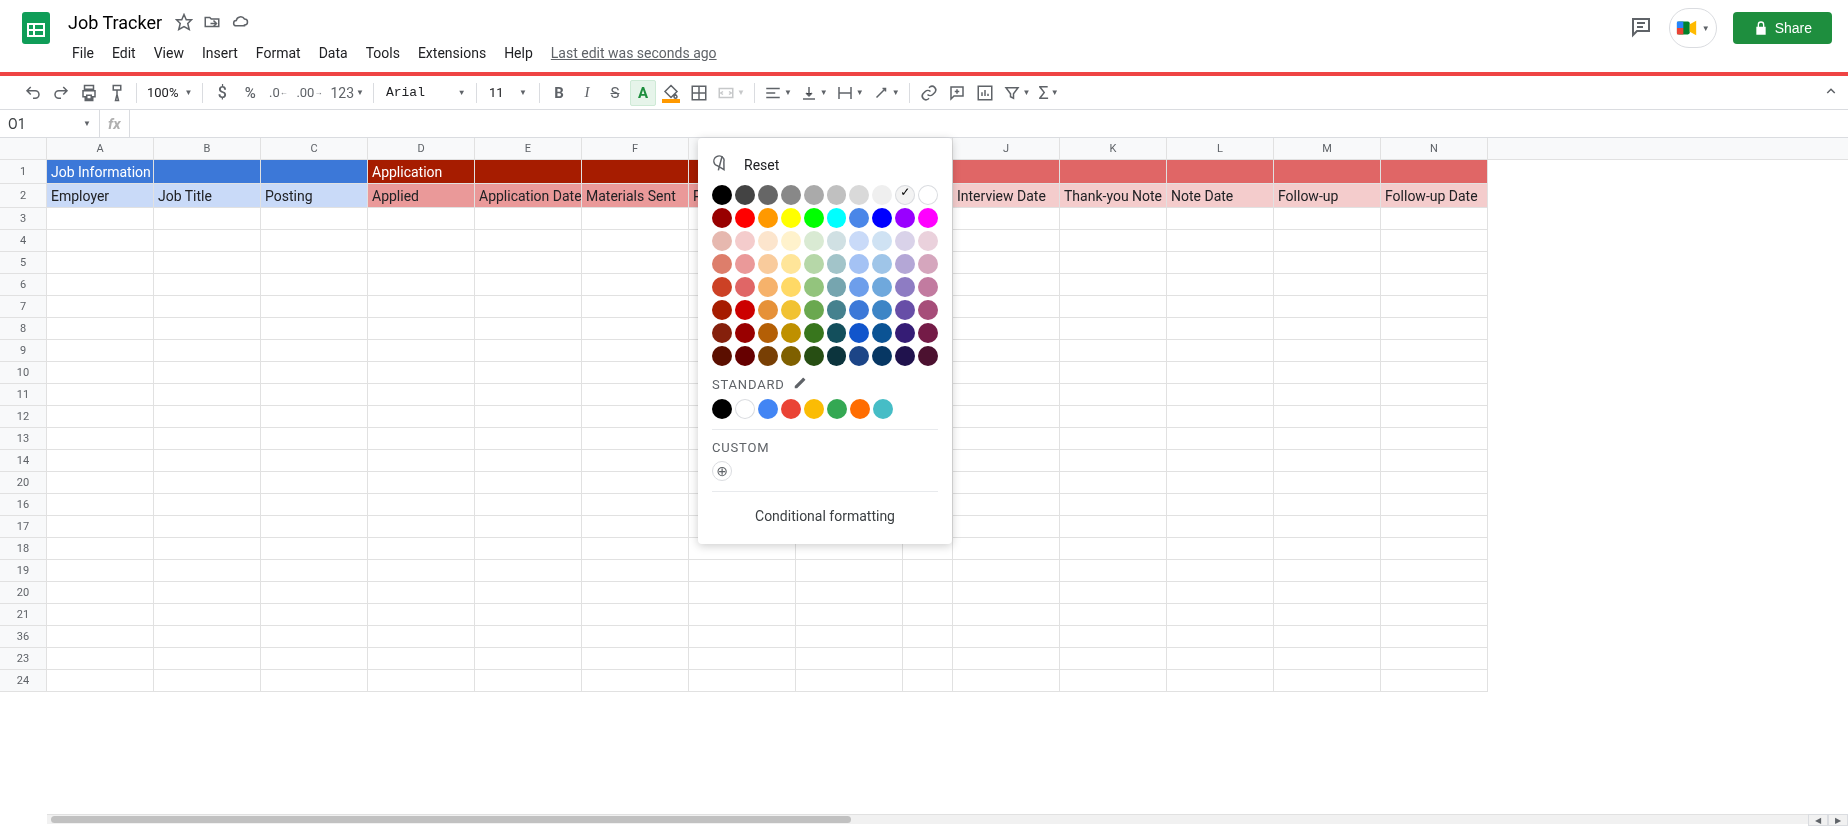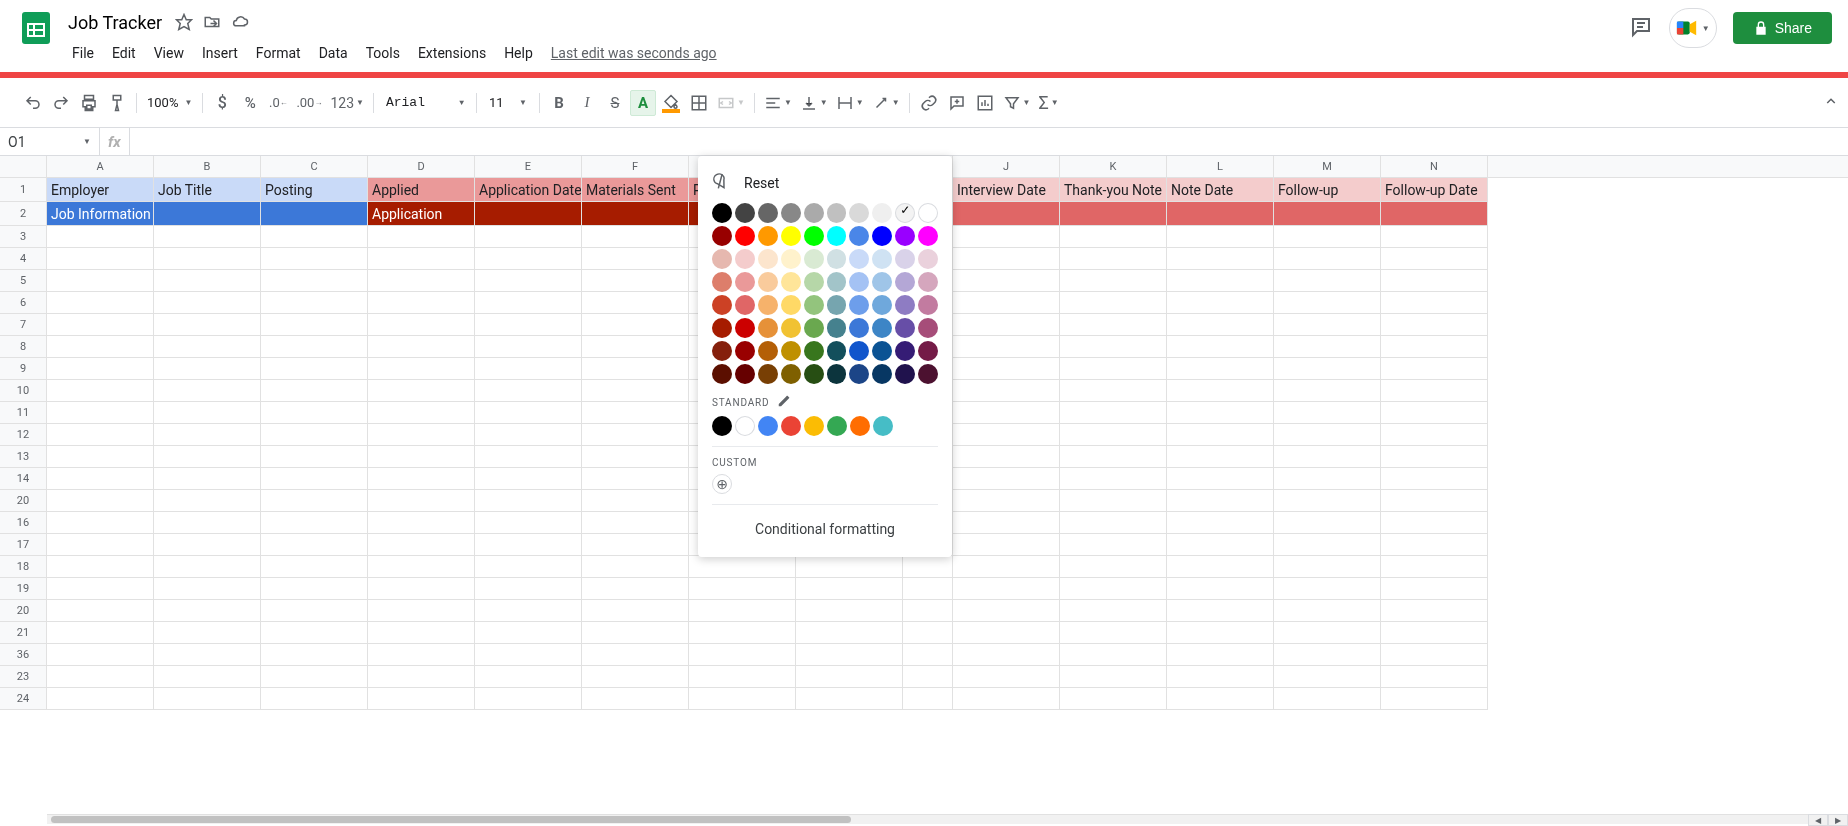--- a/index.html
+++ b/index.html
@@ -13,21 +13,21 @@
 .doc-title { font-size: 18px; color: #000; padding: 2px 4px; }
 .title-icon { color: #5f6368; width: 20px; height: 20px; display: flex; align-items: center; justify-content: center; cursor: pointer; }
 .menubar { display: flex; gap: 2px; align-items: center; height: 32px; padding-top: 2px; }
 .menu-item { padding: 4px 8px; font-size: 14px; color: #202124; cursor: pointer; border-radius: 4px; }
 .last-edit { color: #5f6368; text-decoration: underline; font-size: 14px; margin-left: 8px; cursor: pointer; }
 .header-right { display: flex; align-items: center; gap: 16px; margin-left: auto; }
 .comment-icon { color: #5f6368; cursor: pointer; }
 .meet-btn { width: 48px; height: 40px; border: 1px solid #dadce0; border-radius: 20px; display: flex; align-items: center; justify-content: center; gap: 2px; cursor: pointer; background: #fff; }
 .share-btn { background: #1e8e3e; color: #fff; padding: 8px 20px; border-radius: 4px; font-weight: 500; font-size: 14px; display: flex; align-items: center; gap: 6px; cursor: pointer; border: none; }
 
-.toolbar { height: 56px; border-top: 6px solid #ef4444; border-bottom: 1px solid #dadce0; display: flex; align-items: center; padding: 0 20px; gap: 2px; margin-top: 4px; }
+.toolbar { height: 38px; border-top: 4px solid #ef4444; border-bottom: 1px solid #dadce0; display: flex; align-items: center; padding: 0 20px; gap: 2px; margin-top: 4px; }
 .tb-btn { min-width: 26px; height: 26px; display: flex; align-items: center; justify-content: center; color: #5f6368; cursor: pointer; border-radius: 2px; font-size: 14px; padding: 0 3px; }
 .tb-btn.active { background: #e6f4ea; border: 1px solid #ceead6; }
 .tb-sep { width: 1px; height: 20px; background: #dadce0; margin: 0 4px; }
 .zoom-select { font-size: 13px; padding: 2px 4px; display: flex; align-items: center; gap: 4px; cursor: pointer; }
 .font-select { width: 90px; font-size: 13px; display: flex; align-items: center; justify-content: space-between; padding: 2px 6px; cursor: pointer; font-family: Liberation Mono, monospace; }
 .size-select { width: 50px; font-size: 13px; display: flex; align-items: center; justify-content: space-between; padding: 2px 6px; cursor: pointer; }
 .dropdown-arrow { font-size: 8px; color: #5f6368; margin-left: 2px; }
 .text-color-btn { position: relative; color: #1e8e3e; font-weight: bold; }
 .fill-color-btn { position: relative; }
 .color-underline { position: absolute; bottom: 3px; left: 4px; right: 4px; height: 4px; }
@@ -59,21 +59,21 @@
 .cell.hdr2-pink { background: #f4cccc; font-size: 14px; }
 
 .color-picker { position: absolute; top: 0; left: 698px; width: 254px; background: #fff; box-shadow: 0 2px 10px rgba(0,0,0,0.2); border-radius: 4px; padding: 10px 14px 14px; z-index: 100; }
 .reset-row { display: flex; align-items: center; gap: 14px; padding: 6px 0 10px; cursor: pointer; }
 .reset-icon { color: #5f6368; transform: rotate(-30deg); }
 .swatch-grid { display: flex; flex-direction: column; gap: 3px; margin-bottom: 10px; }
 .swatch-row { display: flex; gap: 3px; }
 .swatch { width: 20px; height: 20px; border-radius: 50%; cursor: pointer; position: relative; }
 .swatch.lightborder { box-shadow: inset 0 0 0 1px #dadce0; }
 .swatch.checked::after { content: "✓"; position: absolute; top: 0; left: 5px; font-size: 12px; color: #000; }
-.section-label { font-size: 10px; color: #5f6368; letter-spacing: 0.8px; margin: 6px 0; display: flex; align-items: center; gap: 8px; }
+.section-label { font-size: 13px; color: #5f6368; letter-spacing: 0.8px; margin: 6px 0; display: flex; align-items: center; gap: 8px; }
 .edit-icon { color: #5f6368; cursor: pointer; }
 .add-custom { width: 20px; height: 20px; border-radius: 50%; border: 1px solid #dadce0; display: flex; align-items: center; justify-content: center; color: #5f6368; font-size: 14px; cursor: pointer; }
 .picker-divider { height: 1px; background: #e8eaed; margin: 10px 0; }
 .cond-format { text-align: center; font-size: 14px; color: #3c4043; padding: 6px 0; cursor: pointer; }
 
 .bottom-bar { position: absolute; bottom: 0; left: 0; right: 0; height: 12px; display: flex; }
 .hscroll-track { margin-left: 47px; flex: 1; height: 10px; background: #f1f1f1; border-top: 1px solid #e1e1e1; position: relative; }
 .hscroll-thumb { position: absolute; left: 4px; top: 1px; width: 800px; height: 7px; background: #c1c1c1; border-radius: 4px; }
 .sheet-nav-arrows { position: absolute; right: 0; bottom: 0; display: flex; gap: 0; }
 .nav-arrow { width: 20px; height: 12px; background: #f1f1f1; border: 1px solid #dadce0; display: flex; align-items: center; justify-content: center; font-size: 8px; color: #5f6368; cursor: pointer; }
@@ -332,50 +332,50 @@
         <div class="row-header">18</div>
         <div class="row-header">19</div>
         <div class="row-header">20</div>
         <div class="row-header">21</div>
         <div class="row-header">36</div>
         <div class="row-header">23</div>
         <div class="row-header">24</div>
       </div>
     <div class="cells" id="cells">
         <div class="row tall">
+          <div class="cell hdr1-blue">Job Information</div>
+          <div class="cell hdr1-blue"></div>
+          <div class="cell hdr1-blue"></div>
+          <div class="cell hdr1-red">Application</div>
+          <div class="cell hdr1-red"></div>
+          <div class="cell hdr1-red"></div>
+          <div class="cell hdr1-red"></div>
+          <div class="cell hdr1-red"></div>
+          <div class="cell hdr1-pink" style="width: 50px;">ew</div>
+          <div class="cell hdr1-pink"></div>
+          <div class="cell hdr1-pink"></div>
+          <div class="cell hdr1-pink"></div>
+          <div class="cell hdr1-pink"></div>
+          <div class="cell hdr1-pink"></div>
+        </div>
+        <div class="row tall">
           <div class="cell hdr2-blue">Employer</div>
           <div class="cell hdr2-blue">Job Title</div>
           <div class="cell hdr2-blue">Posting</div>
           <div class="cell hdr2-red">Applied</div>
           <div class="cell hdr2-red">Application Date</div>
           <div class="cell hdr2-red">Materials Sent</div>
           <div class="cell hdr2-red">R</div>
           <div class="cell hdr2-red"></div>
           <div class="cell hdr2-pink" style="width: 50px;">ewed</div>
           <div class="cell hdr2-pink">Interview Date</div>
           <div class="cell hdr2-pink">Thank-you Note</div>
           <div class="cell hdr2-pink">Note Date</div>
           <div class="cell hdr2-pink">Follow-up</div>
           <div class="cell hdr2-pink">Follow-up Date</div>
-        </div>
-        <div class="row tall">
-          <div class="cell hdr1-blue">Job Information</div>
-          <div class="cell hdr1-blue"></div>
-          <div class="cell hdr1-blue"></div>
-          <div class="cell hdr1-red">Application</div>
-          <div class="cell hdr1-red"></div>
-          <div class="cell hdr1-red"></div>
-          <div class="cell hdr1-red"></div>
-          <div class="cell hdr1-red"></div>
-          <div class="cell hdr1-pink" style="width: 50px;">ew</div>
-          <div class="cell hdr1-pink"></div>
-          <div class="cell hdr1-pink"></div>
-          <div class="cell hdr1-pink"></div>
-          <div class="cell hdr1-pink"></div>
-          <div class="cell hdr1-pink"></div>
         </div>
         <div class="row">
           <div class="cell"></div>
           <div class="cell"></div>
           <div class="cell"></div>
           <div class="cell"></div>
           <div class="cell"></div>
           <div class="cell"></div>
           <div class="cell"></div>
           <div class="cell"></div>

